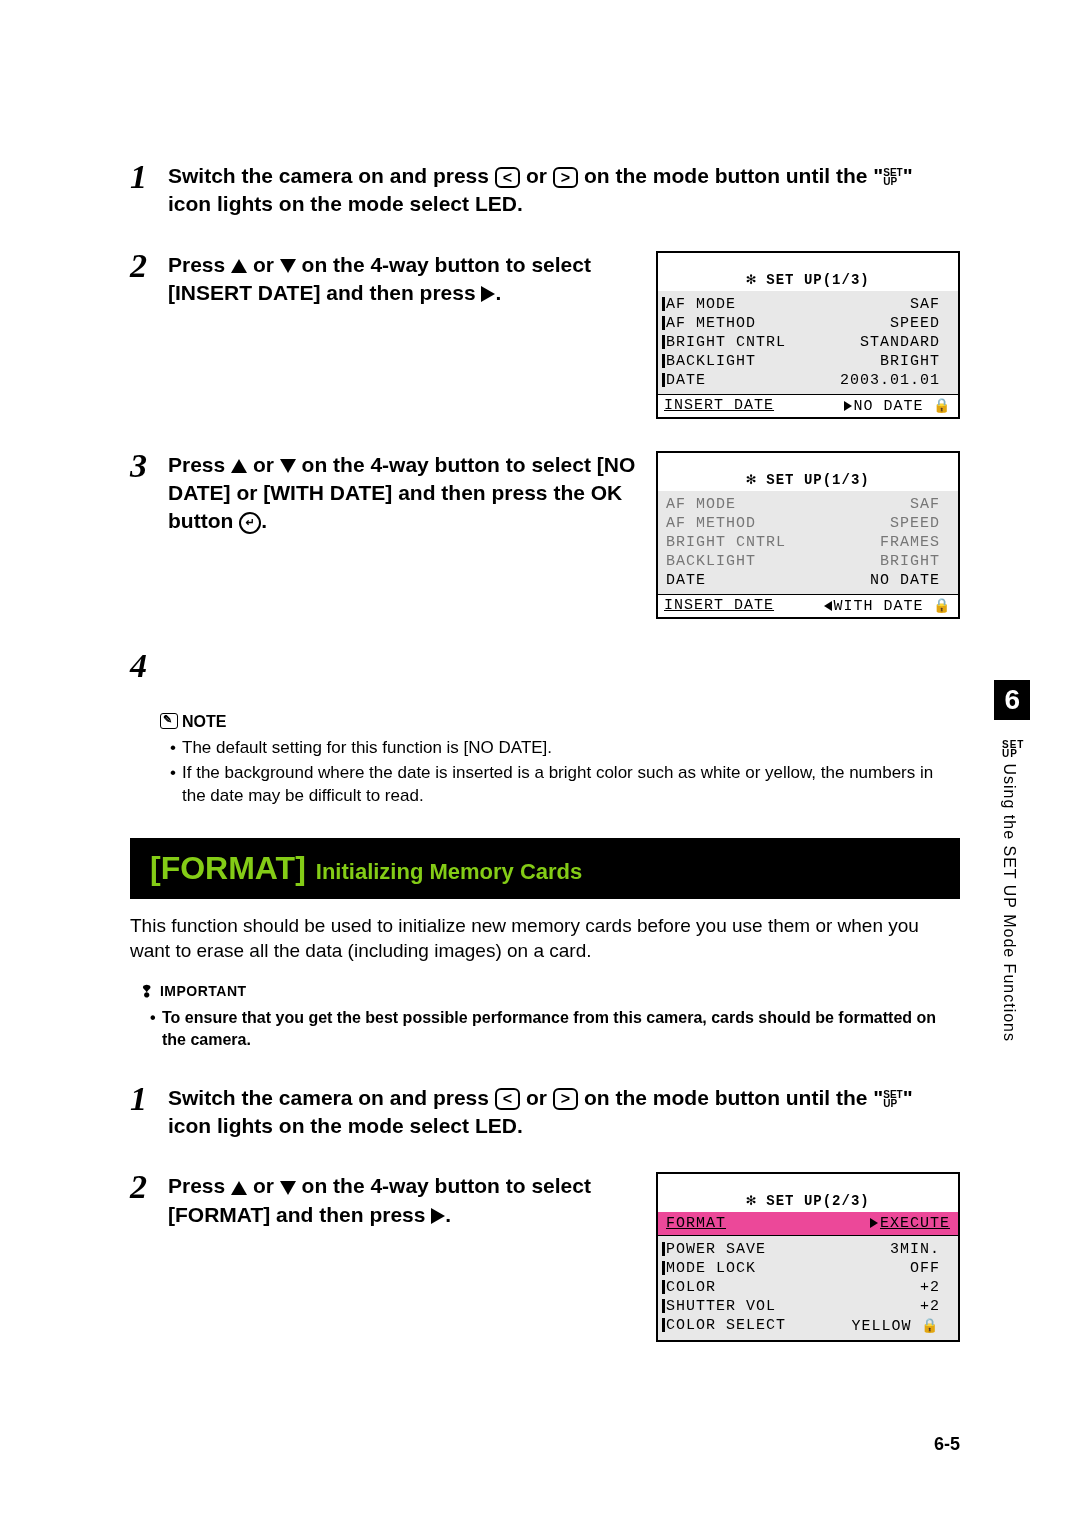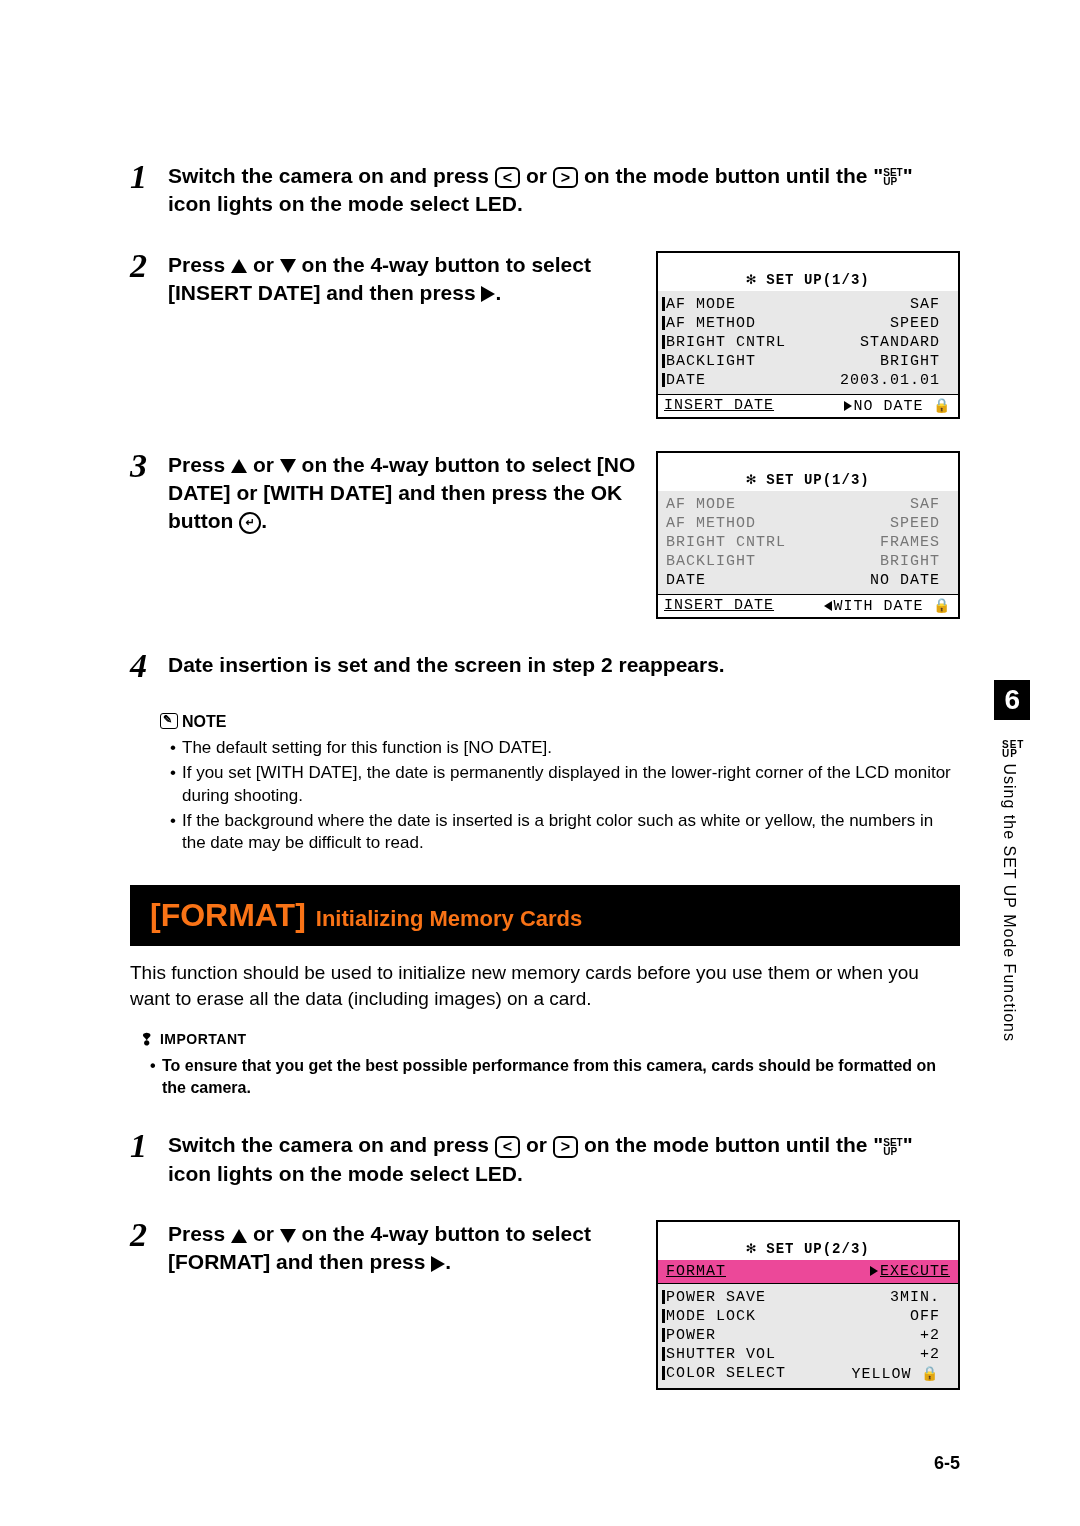--- a/index.html
+++ b/index.html
@@ -120,21 +120,21 @@
     padding-left: 12px;
     margin-bottom: 2px;
   }
   .note-list li::before {
     content: "•";
     position: absolute;
     left: 0;
   }
   .section-heading {
     background: #000;
-    color: #f97316;
+    color: #84cc16;
     padding: 12px 20px;
     margin: 30px 0 14px 0;
     font-size: 22px;
     font-weight: bold;
     display: flex;
     align-items: baseline;
     gap: 10px;
   }
   .section-heading .big {
     font-size: 32px;
@@ -189,21 +189,21 @@
     padding: 4px 10px;
     margin-bottom: 20px;
   }
   .side-tab .vertical-text {
     writing-mode: vertical-rl;
     font-size: 16px;
     letter-spacing: 1px;
   }
   .page-num {
     position: absolute;
-    bottom: 52px;
+    bottom: 71px;
     right: 120px;
     font-weight: bold;
     font-size: 18px;
   }
   
   .icon-btn {
     display: inline-block;
     border: 2px solid #000;
     border-radius: 6px;
     padding: 0 6px;
@@ -373,33 +373,29 @@
               <span class="flabel">INSERT DATE</span>
               <span class="fvalue"><span class="tri-small-left"></span><span>WITH DATE</span> <span class="lock">🔒</span></span>
             </div>
         </div>
       </div>
     </div>
   </div>
 
   <div class="step">
     <div class="step-num">4</div>
-    <div class="step-body">
-      <div class="step-text">Date insertion is set and the screen in step 2 reappears.</div>
-    </div>
   </div>
 
   <div class="note-block">
     <div class="note-heading">
         <span class="noteicon"></span> 
         <span>NOTE</span>
       </div>
     <ul class="note-list">
       <li>The default setting for this function is [NO DATE].</li>
-      <li>If you set [WITH DATE], the date is permanently displayed in the lower-right corner of the LCD monitor during shooting.</li>
       <li>If the background where the date is inserted is a bright color such as white or yellow, the numbers in the date may be difficult to read.</li>
     </ul>
   </div>
 
   <div class="section-heading">
     <span class="big">[FORMAT]</span>
     <span>Initializing Memory Cards</span>
   </div>
 
   <div class="intro-text">This function should be used to initialize new memory cards before you use them or when you want to erase all the data (including images) on a card.</div>
@@ -448,21 +444,21 @@
           <div class="setup-body">
             <div class="setup-row sel-label">
                 <span class="label">POWER SAVE</span>
                 <span class="value">3MIN.</span>
               </div>
             <div class="setup-row sel-label">
                 <span class="label">MODE LOCK</span>
                 <span class="value">OFF</span>
               </div>
             <div class="setup-row sel-label">
-                <span class="label">POWER</span>
+                <span class="label">COLOR</span>
                 <span class="value">+2</span>
               </div>
             <div class="setup-row sel-label">
                 <span class="label">SHUTTER VOL</span>
                 <span class="value">+2</span>
               </div>
             <div class="setup-row sel-label">
                 <span class="label">COLOR SELECT</span>
                 <span class="value"><span>YELLOW</span> <span class="lock">🔒</span></span>
               </div>

